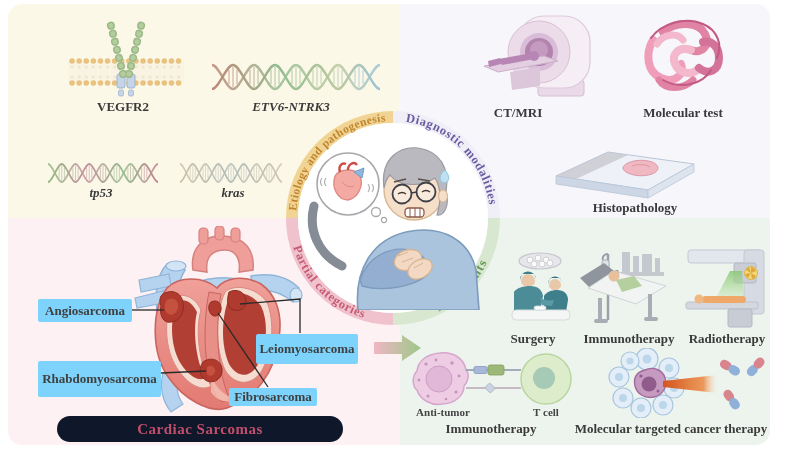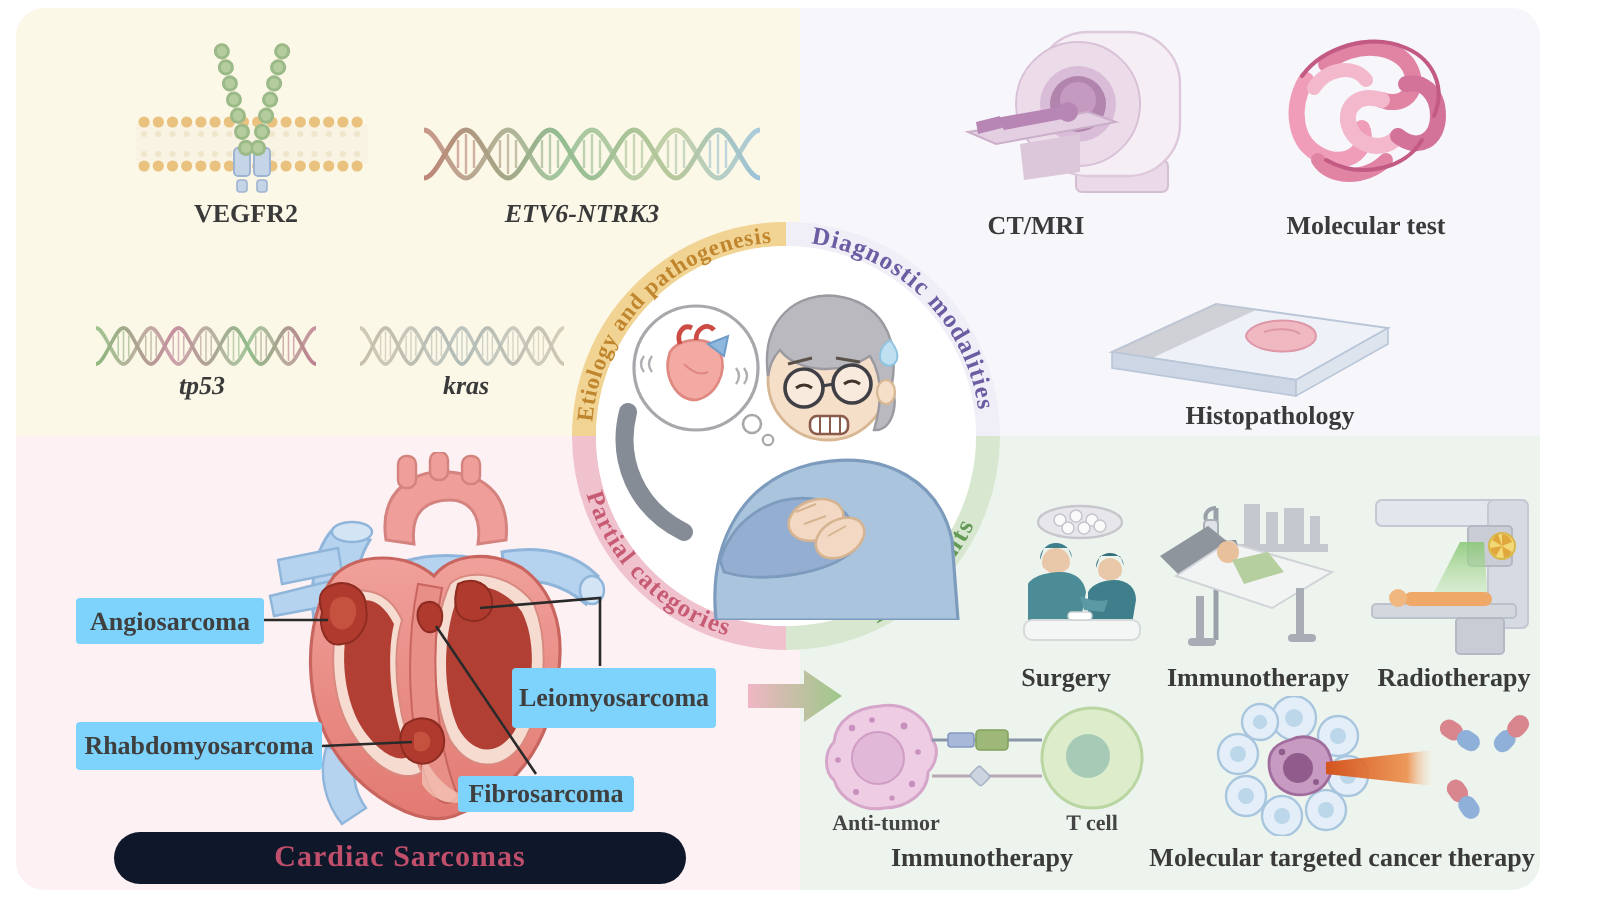--- a/index.html
+++ b/index.html
@@ -168,21 +168,21 @@
 
     <path d="M30,68 C40,62 50,68 50,78 C52,86 46,96 38,96 C30,98 26,88 28,80 C26,74 27,70 30,68 Z" fill="#b03a2e" stroke="#8e2c22" stroke-width="1"></path>
     <path d="M34,74 C40,70 46,74 45,81 C44,88 38,91 34,87 C31,84 31,77 34,74 Z" fill="#c4523f"></path>
     <path d="M96,66 C104,62 112,66 113,74 C114,81 108,86 101,84 C95,83 93,76 96,66 Z" fill="#b03a2e" stroke="#8e2c22" stroke-width="1"></path>
     <path d="M78,76 C84,73 89,77 88,84 C87,90 81,92 78,88 C75,84 75,79 78,76 Z" fill="#b03a2e" stroke="#8e2c22" stroke-width="1"></path>
     <path d="M70,136 C78,130 88,134 89,143 C90,152 82,158 74,155 C67,152 65,142 70,136 Z" fill="#b03a2e" stroke="#8e2c22" stroke-width="1"></path>
     <path d="M74,141 C78,138 83,141 82,146 C81,150 76,151 74,148 Z" fill="#c4523f"></path>
   </svg>
 
   <div class="pinkbox" style="left:38px;top:299px;width:94px;height:23px">Angiosarcoma</div>
-  <div class="pinkbox" style="left:38px;top:361px;width:123px;height:24px">Rhabdomyosarcoma</div>
+  <div class="pinkbox" style="left:38px;top:361px;width:123px;height:36px">Rhabdomyosarcoma</div>
   <div class="pinkbox" style="left:256px;top:334px;width:102px;height:30px">Leiomyosarcoma</div>
   <div class="pinkbox" style="left:229px;top:388px;width:88px;height:18px">Fibrosarcoma</div>
 
   <svg class="abs" style="left:0;top:0;pointer-events:none" width="800" height="450" viewBox="0 0 800 450">
     <g stroke="#2a2a2a" stroke-width="1.3" fill="none">
       <path d="M132,310 L164,310"></path>
       <path d="M161,373 L206,371"></path>
       <path d="M240,304 L300,299 L300,333"></path>
       <path d="M218,313 L268,387"></path>
     </g>

